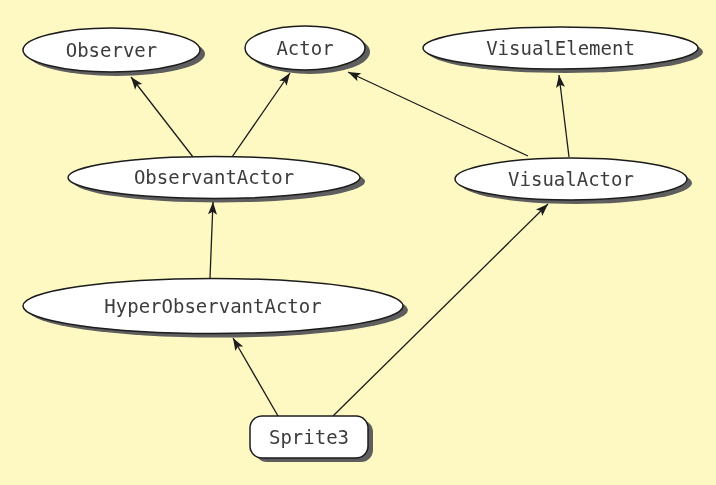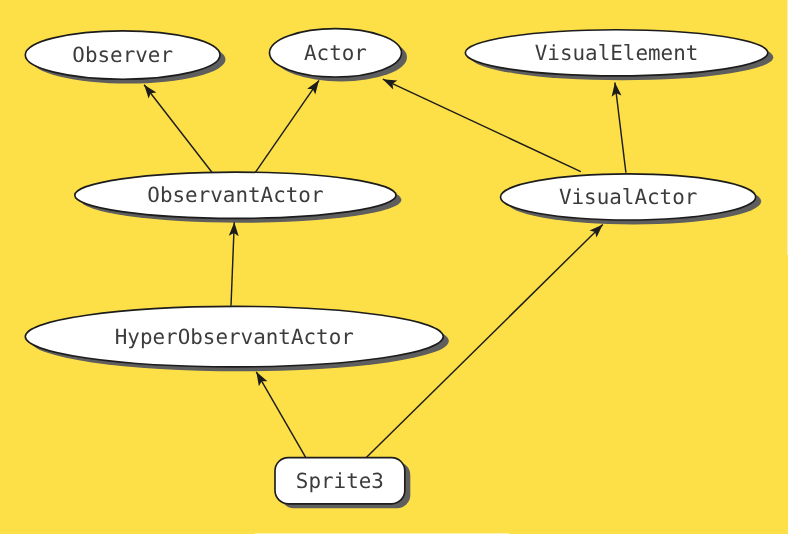--- a/index.html
+++ b/index.html
@@ -4,21 +4,21 @@
 <style>
   html, body {
     margin: 0;
     padding: 0;
     background: #ffffff;
   }
   .page {
     position: relative;
     width: 716px;
     height: 485px;
-    background: #fde047;
+    background: #fef9c3;
     overflow: hidden;
   }
   svg text {
     font-family: "DejaVu Sans Mono", "Liberation Mono", monospace;
     font-weight: 400;
   }
 </style>
 </head>
 <body>
 

